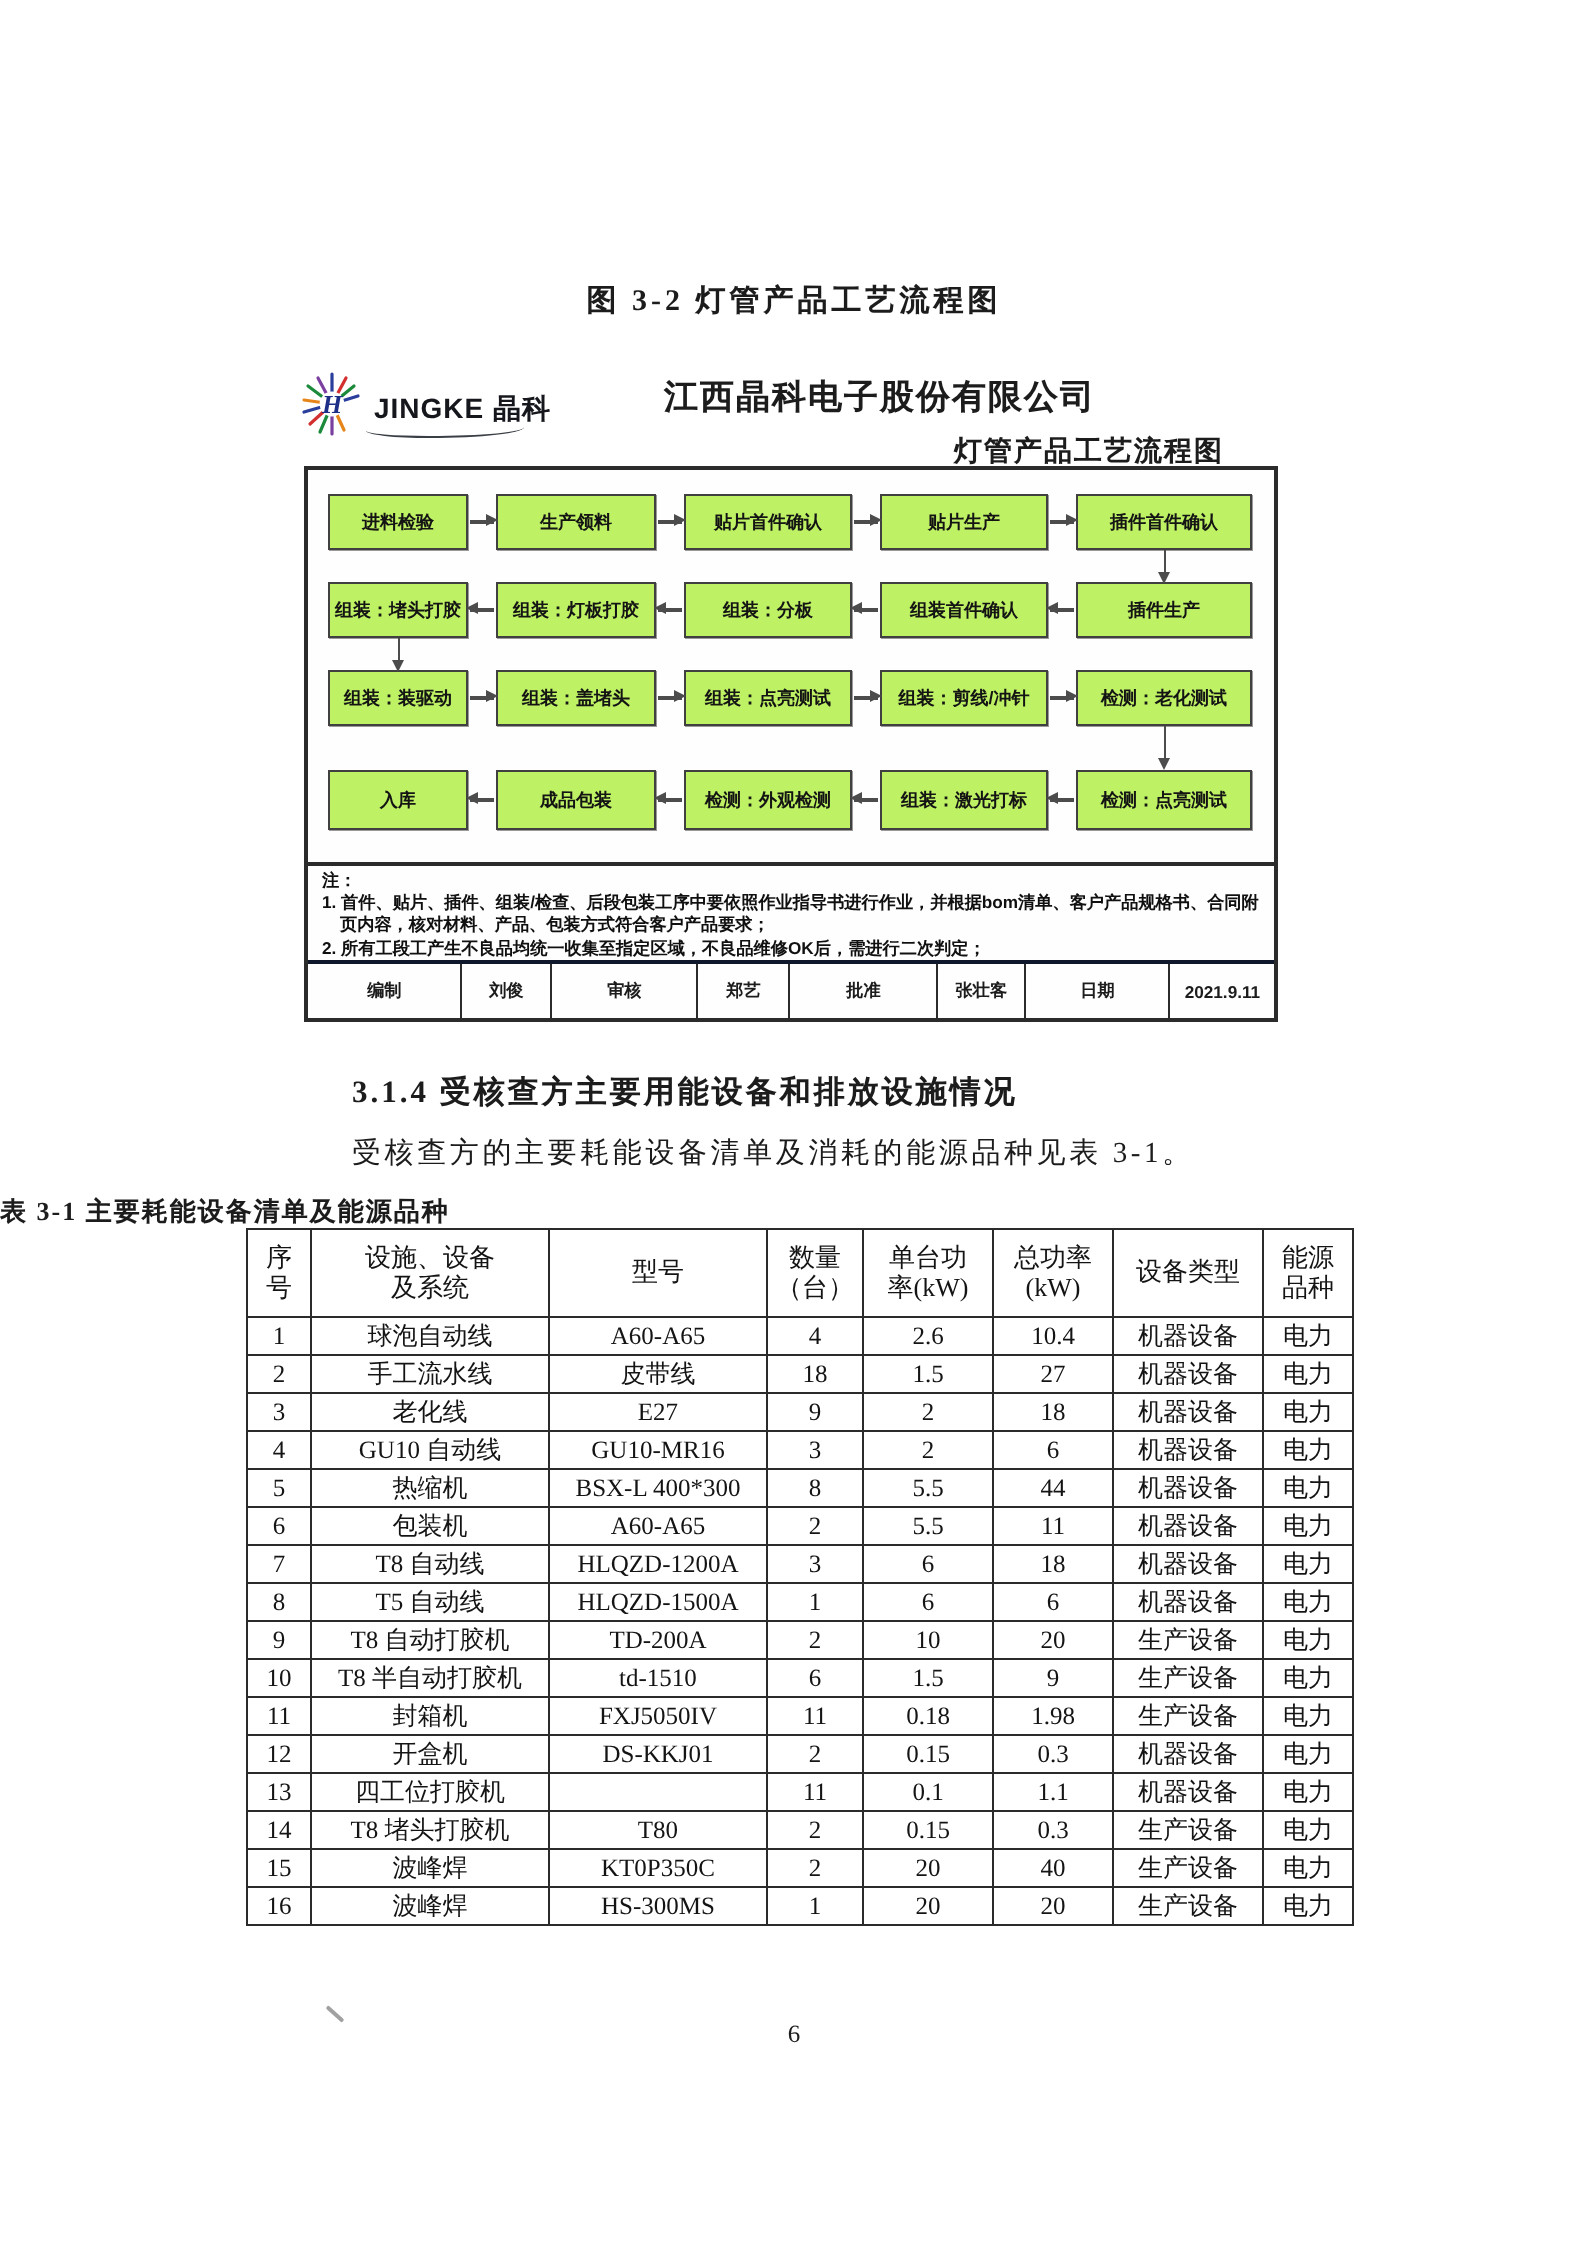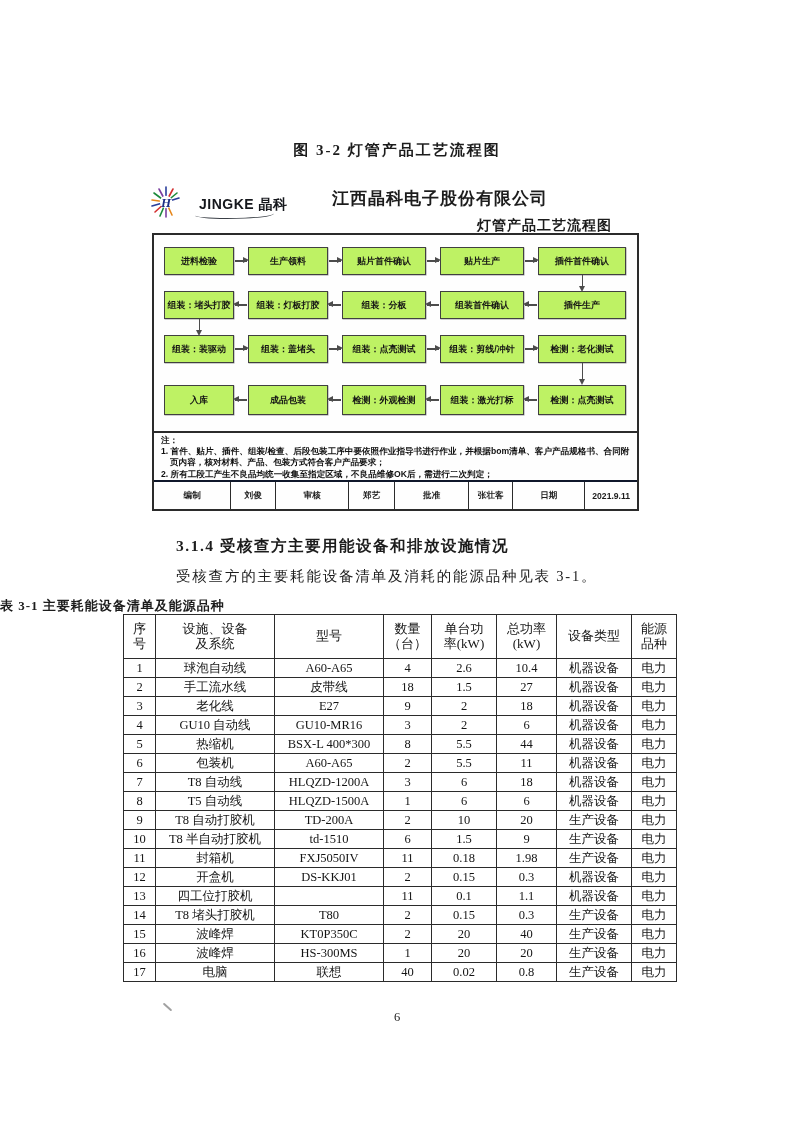--- a/index.html
+++ b/index.html
@@ -9,21 +9,21 @@
     background:#ffffff; color:#1c1c1c; overflow:hidden;
     font-family:"Liberation Serif","DejaVu Serif",serif;
     text-decoration:underline;
   }
   .fig-caption {
     position:absolute; top:141px; left:0; width:794px; text-align:center;
     font-size:15px; font-weight:bold; letter-spacing:2px;
   }
   
   .logo { position:absolute; top:184px; left:148px; display:flex; align-items:center; gap:3px; }
-  .brand-wrap { display:inline-block; position:relative;margin-left:12px; }
+  .brand-wrap { display:inline-block; position:relative; }
   .brand {
     font-family:"Liberation Sans","DejaVu Sans",sans-serif; font-weight:800;
     font-size:14px; color:#15171c; letter-spacing:0.5px; white-space:nowrap;
   }
   .brand-swoosh {
     position:absolute; left:-4px; right:14px; bottom:-5px; height:9px;
     border-bottom:1.6px solid #3a3f46; border-radius:0 0 60% 40%;
   }
   .company {
     position:absolute; top:187px; left:240px; width:400px; text-align:center;
@@ -401,28 +401,18 @@
         <tr>
       <td>16</td>
       <td>波峰焊</td>
       <td>HS-300MS</td>
       <td>1</td>
       <td>20</td>
       <td>20</td>
       <td>生产设备</td>
       <td>电力</td>
     </tr>
-        <tr>
-      <td>17</td>
-      <td>电脑</td>
-      <td>联想</td>
-      <td>40</td>
-      <td>0.02</td>
-      <td>0.8</td>
-      <td>生产设备</td>
-      <td>电力</td>
-    </tr>
       </tbody>
   </table>
 
   <div class="stray-mark"></div>
   <div class="page-num">6</div>
 </div>
 
 </body></html>

